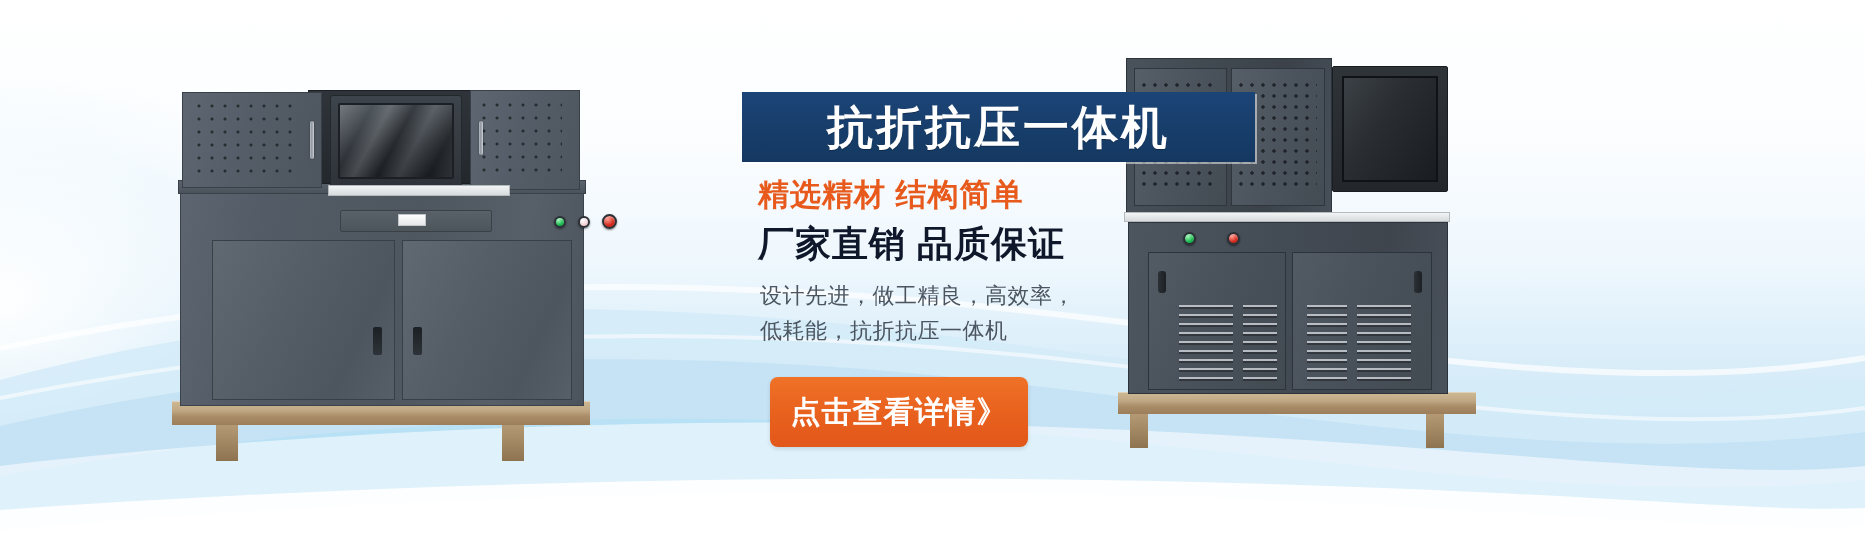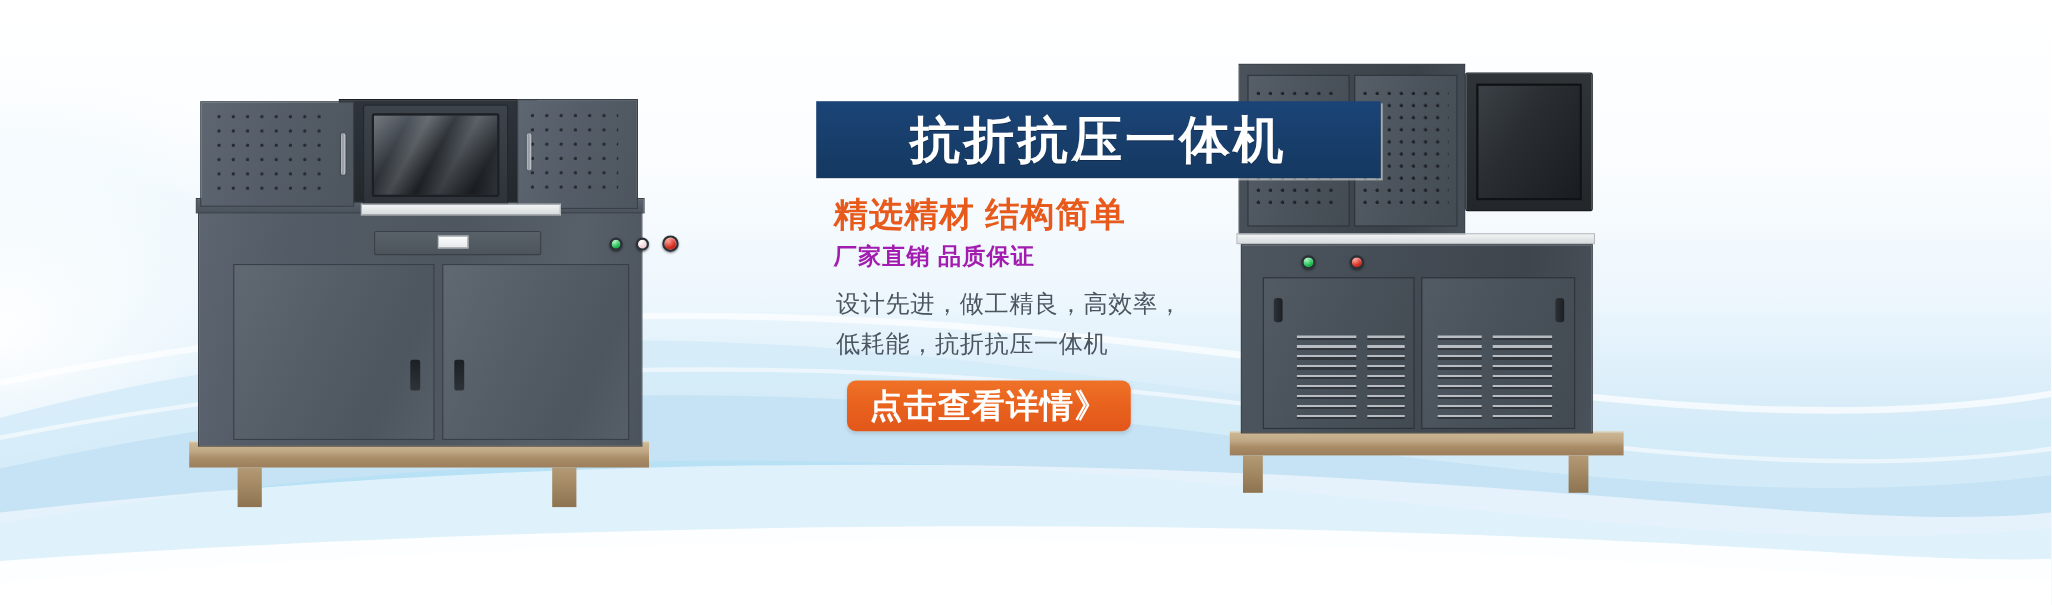--- a/index.html
+++ b/index.html
@@ -200,38 +200,38 @@
     padding-left: 16px;
     color: #e8591c;
     font-size: 31px;
     font-weight: bold;
     letter-spacing: 1px;
     line-height: 1.25;
   }
   .sub-blue {
     margin-top: 6px;
     padding-left: 16px;
-    color: #a21caf;
-    font-size: 21px;
+    color: #0f172a;
+    font-size: 36px;
     font-weight: bold;
     letter-spacing: 1px;
     line-height: 1.25;
   }
   .desc {
     margin-top: 12px;
     padding-left: 18px;
     color: #4b5560;
     font-size: 22px;
     line-height: 1.62;
     letter-spacing: 0.5px;
   }
   .cta {
-    margin-top: 16px;
+    margin-top: 28px;
     margin-left: 28px;
-    width: 258px; height: 46px;
+    width: 258px; height: 70px;
     background: linear-gradient(to bottom, #ef7227, #e8601d 55%, #e2571a);
     border: none;
     border-radius: 8px;
     color: #ffffff;
     font-size: 30px;
     font-weight: bold;
     letter-spacing: 1px;
     cursor: pointer;
     display: flex; align-items: center; justify-content: center;
     box-shadow: 0 2px 4px rgba(0,0,0,0.12);

